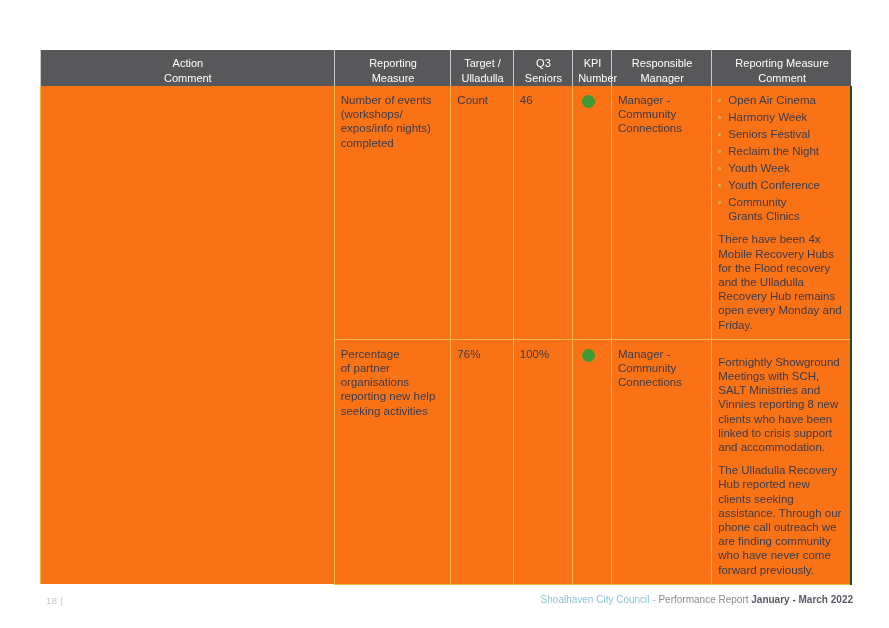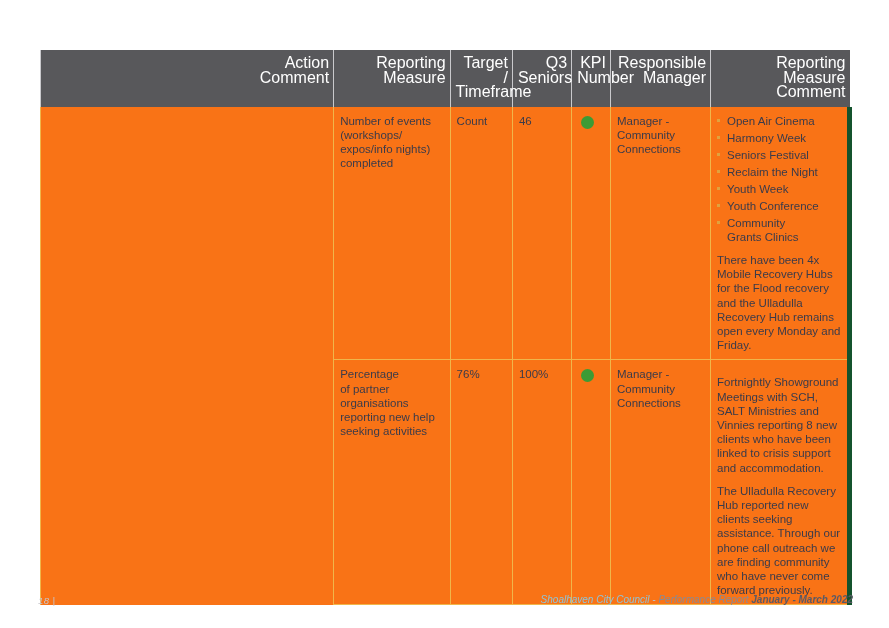--- a/index.html
+++ b/index.html
@@ -31,25 +31,25 @@
     border-collapse: collapse;
     table-layout: fixed;
     width: 812px;
   }
 
   
   table.report thead th {
     background: #58585b;
     color: #ffffff;
     font-weight: normal;
-    font-size: 16px;
+    font-size: 11px;
     line-height: 14.5px;
-    text-align: right;
+    text-align: center;
     vertical-align: top;
-    padding: 6px 4px 7px 5px;
+    padding: 6px 4px 1px 5px;
     border-left: 1px solid #c9c9cc;
     border-right: none;
     white-space: pre-line;
   }
 
   
   table.report tbody td {
     background: #f97316;
     font-size: 11.5px;
     line-height: 14.2px;
@@ -58,21 +58,21 @@
     border-left: 1px solid #f0b64a;
     border-bottom: 1px solid #f0b64a;
     color: #3b3b4a;
   }
   table.report tbody td.action-cell {
     border-left: 1px solid #f0b64a;
     border-bottom: none;
     border-right: 1px solid #f0b64a;
   }
   table.report tbody td.last-col {
-    border-right: 5px solid #14532d;
+    border-right: 2px solid #14532d;
   }
 
   
   col.c-action     { width: 287px; }
   col.c-measure    { width: 114px; }
   col.c-target     { width: 61px;  }
   col.c-achieved   { width: 58px;  }
   col.c-kpi        { width: 38px;  }
   col.c-manager    { width: 98px;  }
   col.c-comment    { width: 136px; }
@@ -114,26 +114,25 @@
   }
   p.para {
     margin: 9px 0 0 0;
     line-height: 14.2px;
   }
   p.para.first { margin-top: 8px; }
 
   
   .footer {
     position: absolute;
-    left: 4px;
+    left: 12px;
     right: 0;
     bottom: 18px;
     height: 16px;
     font-size: 9.5px;
-    font-style: italic;
   }
   .footer .pagenum {
     position: absolute;
     left: 34px;
     top: 1px;
     color: #c6c6cc;
     letter-spacing: 0.4px;
   }
   .footer .fnote {
     position: absolute;
@@ -164,21 +163,21 @@
         <col class="c-manager">
         <col class="c-comment">
       </colgroup>
       <thead>
         <tr>
           <th>Action
 Comment</th>
           <th>Reporting
 Measure</th>
           <th>Target /
-Timeframe</th>
+Ulladulla</th>
           <th>Q3
 Seniors</th>
           <th>KPI
 Number</th>
           <th>Responsible
 Manager</th>
           <th>Reporting Measure
 Comment</th>
         </tr>
       </thead>

